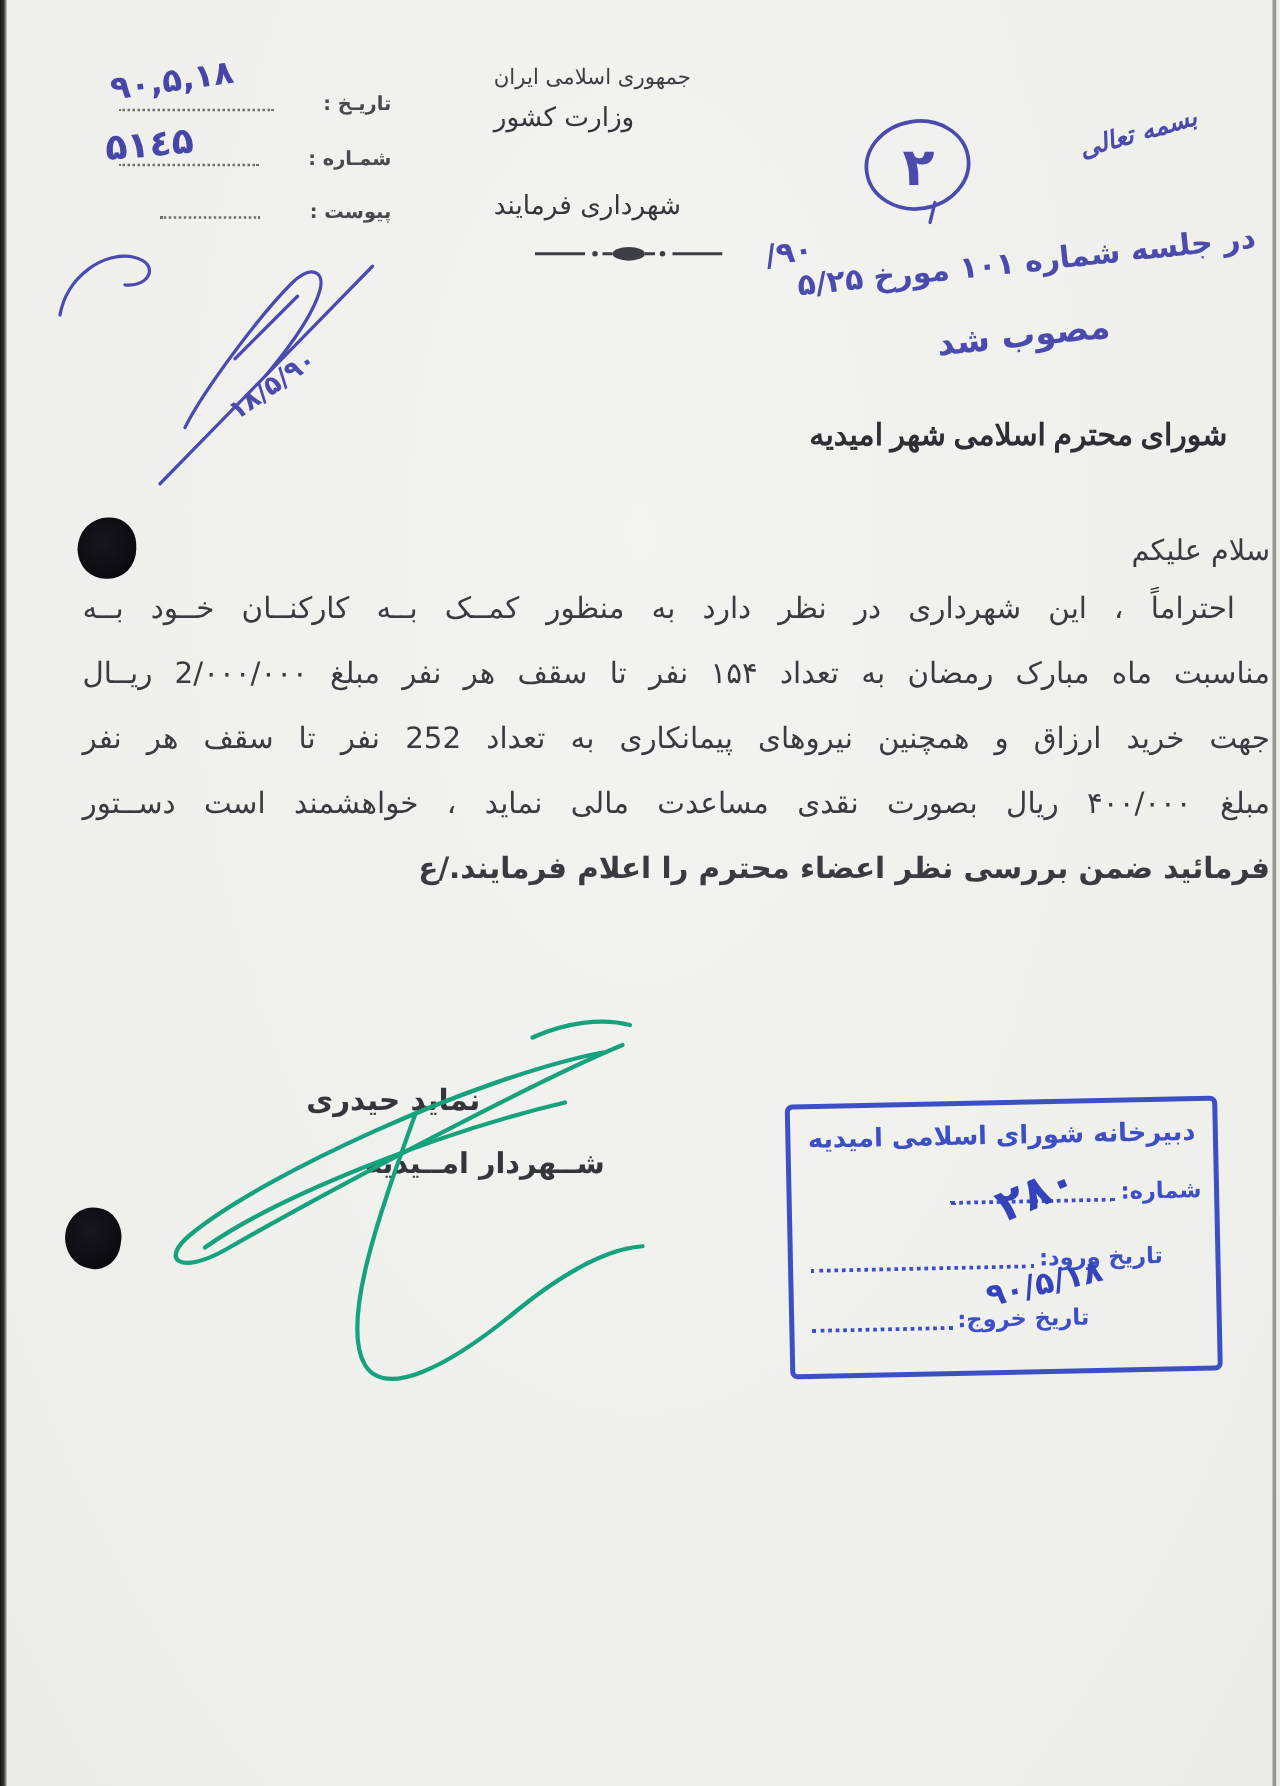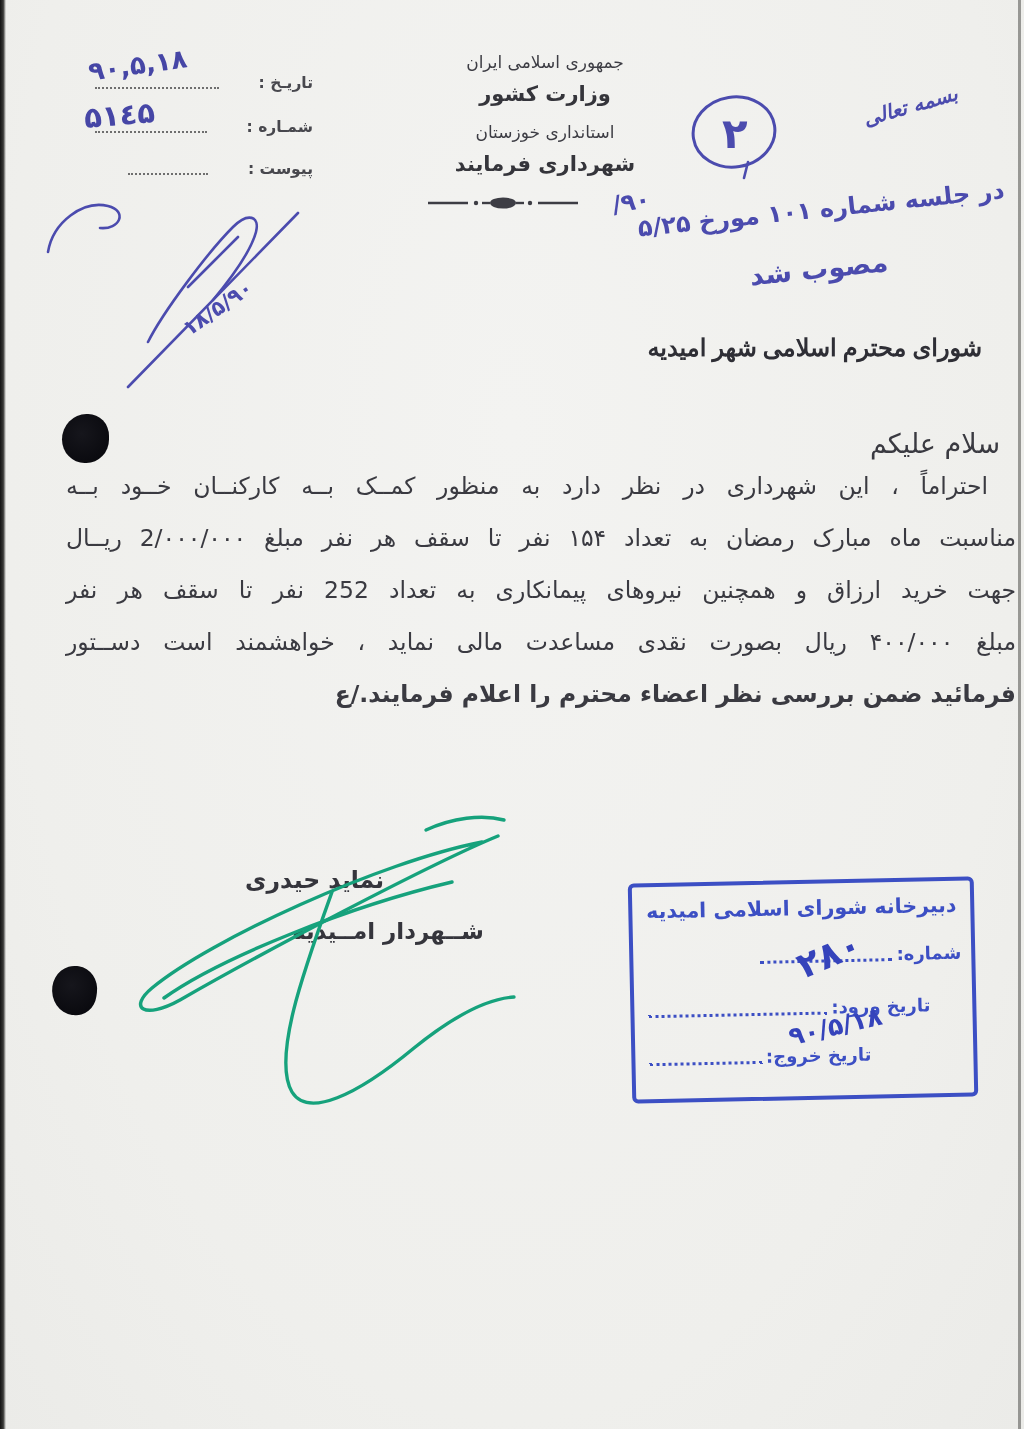--- a/index.html
+++ b/index.html
@@ -11,26 +11,26 @@
   .abs{position:absolute;}
   
   .edge-left{left:0;top:0;width:6px;height:100%;background:linear-gradient(90deg,#131313 0%,#3a3a38 55%,rgba(80,80,78,0) 100%);}
   .edge-right{left:1018px;top:0;width:3px;height:100%;background:#50504c;opacity:.55;}
   
   .meta-row{position:absolute;display:flex;direction:rtl;align-items:flex-end;gap:36px;}
   .meta-label{font-size:15.5px;font-weight:bold;color:#48484e;white-space:nowrap;line-height:1.2;}
   .leader{flex:1;border-bottom:2px dotted #6e6e6e;height:4px;margin:0 4px 4px 0;}
   .hand{color:#4646a6;font-weight:bold;white-space:nowrap;}
   
-  .lh-line{position:absolute;left:395px;width:300px;text-align:center;color:#3d3d44;white-space:nowrap;}
+  .lh-line{position:absolute;left:395px;width:300px;color:#3d3d44;white-space:nowrap;}
   .lh-sm{font-size:17px;}
-  .lh-bold{font-size:21px;font-weight:bold;color:#35353b;}
+  .lh-bold{font-size:21px;font-weight:normal;color:#35353b;}
   
   .recipient{position:absolute;right:42px;top:334px;font-size:24px;font-weight:bold;color:#2e2e35;direction:rtl;white-space:nowrap;font-family:Liberation Serif, serif;}
-  .salutation{position:absolute;right:24px;top:428px;font-size:27px;color:#3a3a41;direction:rtl;}
+  .salutation{position:absolute;right:8px;top:428px;font-size:23px;color:#3a3a41;direction:rtl;}
   .body-block{position:absolute;left:66px;top:460px;width:950px;direction:rtl;color:#3a3a41;font-size:23.5px;}
   .body-line{line-height:52px;text-align:justify;text-align-last:justify;white-space:normal;}
   .body-line.first{text-indent:28px;}
   .body-line.last{text-align:right;text-align-last:right;font-weight:bold;}
   
   .sig-name{position:absolute;left:245px;top:866px;font-size:23.5px;font-weight:bold;color:#35353c;direction:rtl;white-space:nowrap;}
   .sig-title{position:absolute;left:292px;top:918px;font-size:23px;font-weight:bold;color:#35353c;direction:rtl;white-space:nowrap;}
   
   .stamp{position:absolute;left:630px;top:880px;width:338px;height:212px;border:4px solid #3c4fc4;border-radius:6px;transform:rotate(-1.2deg);color:#3c4fc4;direction:rtl;}
   .stamp-title{margin-top:12px;text-align:center;font-weight:bold;font-size:20.5px;white-space:nowrap;}
@@ -65,21 +65,20 @@
   </div>
   <div class="hand abs" style="left:84px;top:98px;font-size:29px;transform:rotate(-5deg);direction:ltr;letter-spacing:2px;">۵۱٤۵</div>
 
   <div class="meta-row" style="left:128px;top:160px;width:185px;">
     <span class="meta-label">پیوست :</span>
     <span class="leader"></span>
   </div>
 
   <div class="lh-line lh-sm" style="top:52px;">جمهوری اسلامی ایران</div>
   <div class="lh-line lh-bold" style="top:82px;">وزارت کشور</div>
-  <div class="lh-line lh-sm" style="top:122px;">استانداری خوزستان</div>
   <div class="lh-line lh-bold" style="top:152px;">شهرداری فرمایند</div>
   <svg class="abs" style="left:428px;top:196px;" width="150" height="14" viewBox="0 0 150 14">
     <line x1="0" y1="7" x2="40" y2="7" stroke="#3d3d44" stroke-width="2.4"></line>
     <circle cx="48" cy="7" r="2.2" fill="#3d3d44"></circle>
     <line x1="54" y1="7" x2="62" y2="7" stroke="#3d3d44" stroke-width="2.4"></line>
     <ellipse cx="75" cy="7" rx="13" ry="5.5" fill="#3d3d44"></ellipse>
     <line x1="88" y1="7" x2="96" y2="7" stroke="#3d3d44" stroke-width="2.4"></line>
     <circle cx="102" cy="7" r="2.2" fill="#3d3d44"></circle>
     <line x1="110" y1="7" x2="150" y2="7" stroke="#3d3d44" stroke-width="2.4"></line>
   </svg>

